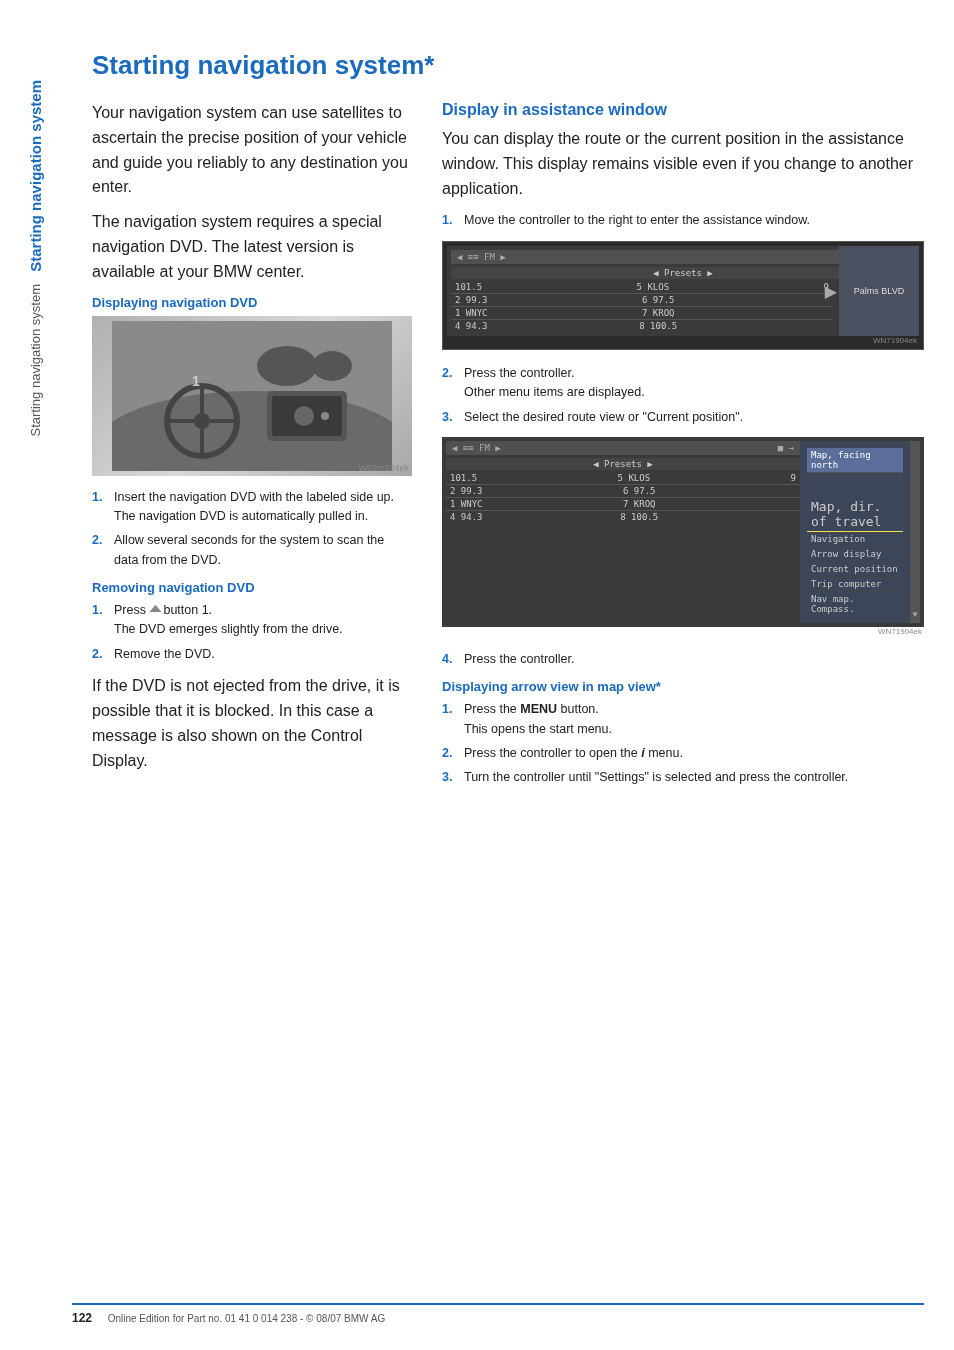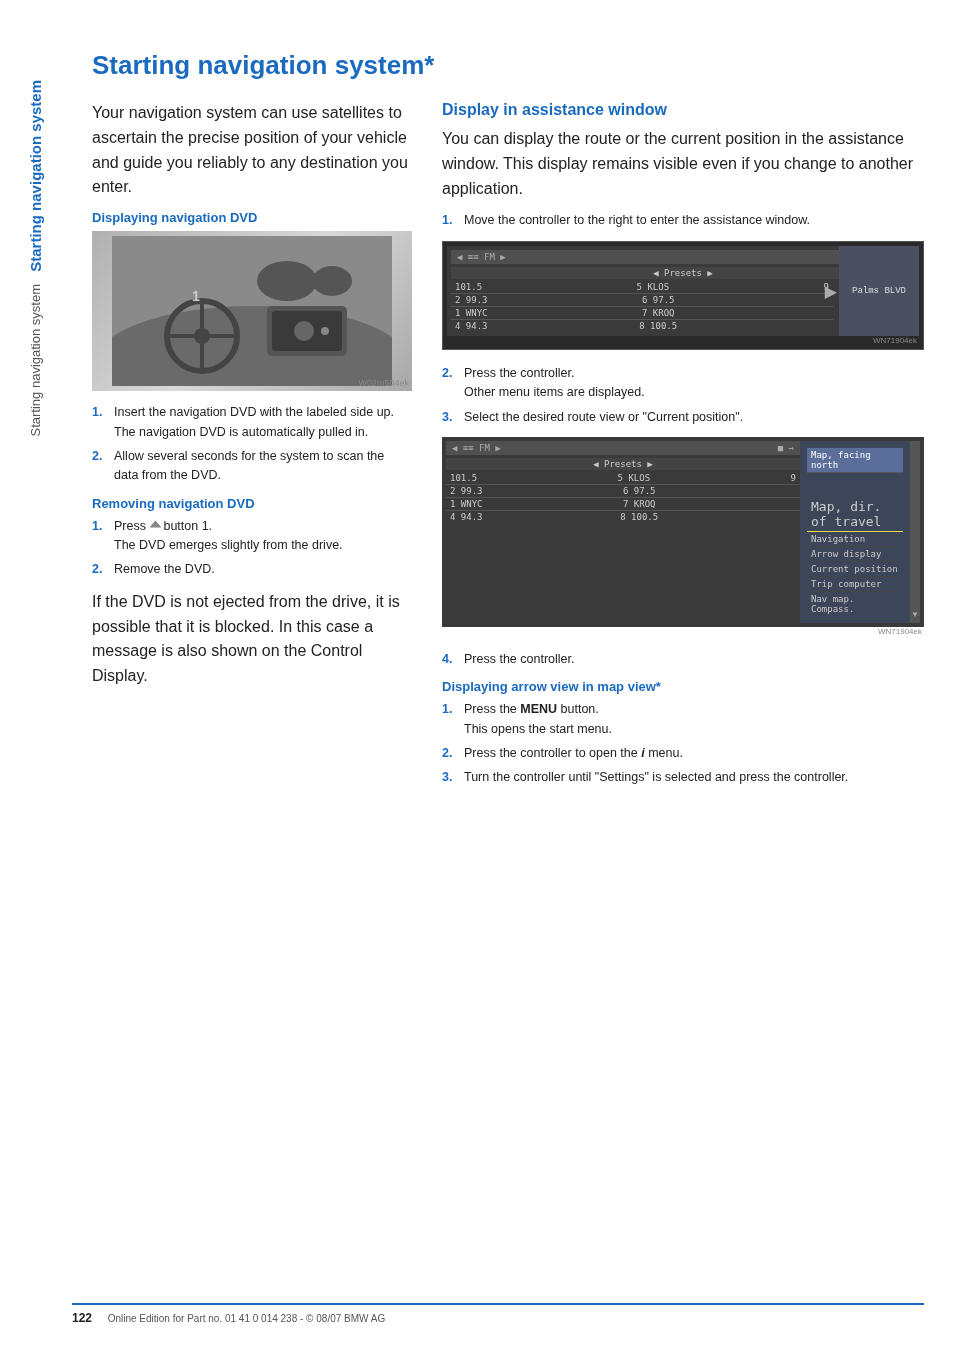--- a/index.html
+++ b/index.html
@@ -235,20 +235,21 @@
 
     <h1 class="page-title">Starting navigation system*</h1>
 
     <div class="two-col">
 
       <div class="col-left">
 
         <p class="body-text">Your navigation system can use satellites to ascertain the precise position of your vehicle and guide you reliably to any destination you enter.</p>
 
 
+        <p class="body-text">The navigation system requires a special navigation DVD. The latest version is available at your BMW center.</p>
 
         <h3 class="subsection-heading">Displaying navigation DVD</h3>
 
         <div class="car-image-container">
           <div class="car-image-inner">
 
             <svg width="280" height="150" viewBox="0 0 280 150" xmlns="http://www.w3.org/2000/svg">
 
               <rect width="280" height="150" fill="#8a8a8a"></rect>
 
@@ -321,21 +322,21 @@
 
             <div style="display:flex; justify-content:space-between; align-items:center; background:#505050; padding:2px 6px; margin-bottom:3px;">
               <span style="font-size:9px; color:#aaa; font-family:monospace;">◀ ≡≡ FM ▶</span>
               <span style="font-size:9px; color:#aaa; font-family:monospace;">■ →</span>
             </div>
             <div style="display:flex; justify-content:center; background:#444; padding:1px; margin-bottom:2px;">
               <span style="font-size:9px; color:#ccc; font-family:monospace;">◀ Presets ▶</span>
             </div>
 
             <div style="position:absolute; right:0; top:0; bottom:0; width:80px; background:#4a5060; display:flex; align-items:center; justify-content:center;">
-              <span style="font-size:9px; color:#ddd; font-family:Liberation Mono, monospace;">Palms BLVD</span>
+              <span style="font-size:9px; color:#ddd; font-family:Liberation Sans, sans-serif;">Palms BLVD</span>
             </div>
 
             <div style="margin-right:82px;">
               <div style="display:flex; justify-content:space-between; padding:1px 4px; border-bottom:1px solid #555;">
                 <span style="font-size:9px; color:#ccc; font-family:monospace;">101.5</span>
                 <span style="font-size:9px; color:#ccc; font-family:monospace;">5 KLOS</span>
                 <span style="font-size:9px; color:#ccc; font-family:monospace;">9</span>
               </div>
               <div style="display:flex; justify-content:space-between; padding:1px 4px; border-bottom:1px solid #555;">
                 <span style="font-size:9px; color:#ccc; font-family:monospace;">2 99.3</span>

